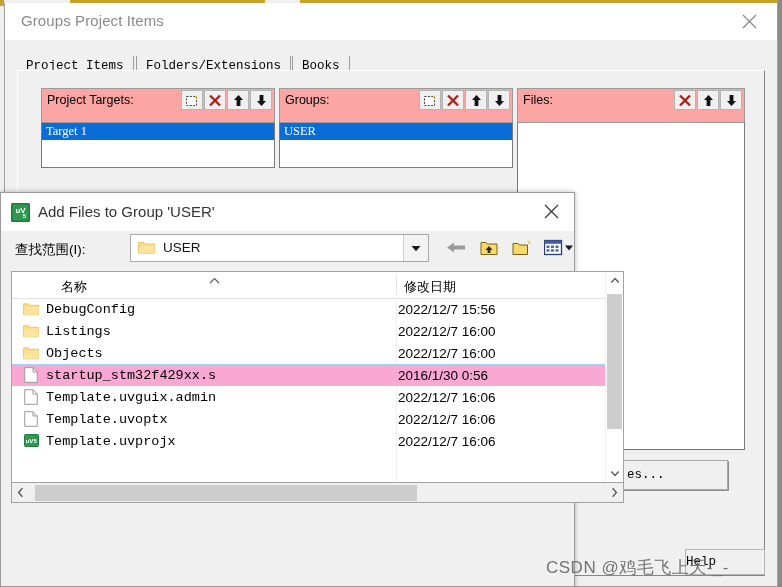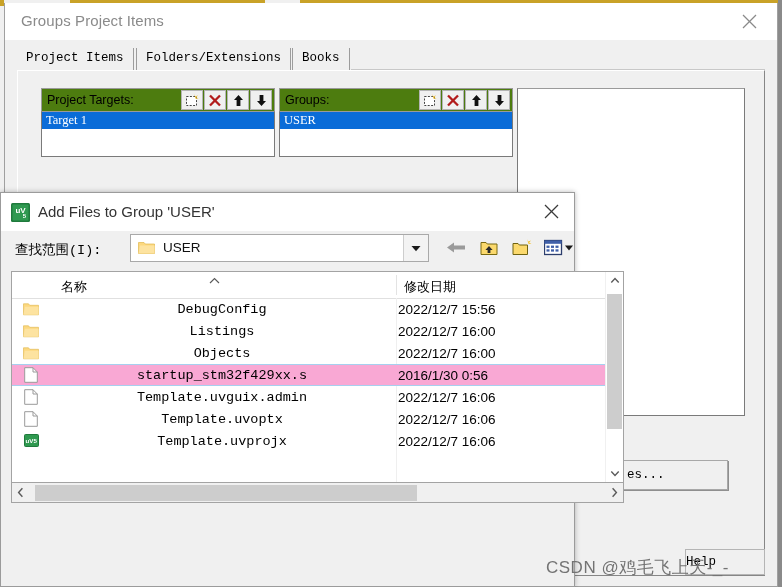--- a/index.html
+++ b/index.html
@@ -85,21 +85,21 @@
     top: 37px;
     right: 0;
     bottom: 0;
     background: #f0f0f0;
   }
 
   
   .tabstrip {
     position: absolute;
     left: 12px;
-    top: 8px;
+    top: 16px;
     right: 12px;
     height: 22px;
   }
   .tab {
     position: absolute;
     top: 0;
     height: 22px;
     box-sizing: border-box;
     font-family: "Liberation Mono", monospace;
     font-size: 12.5px;
@@ -136,22 +136,22 @@
     box-sizing: border-box;
   }
 
   
   .col {
     position: absolute;
     top: 48px;
   }
   .col-header {
     position: relative;
-    height: 23px;
-    background: #4d7c0f;
+    height: 34px;
+    background: #fca5a5;
     border: 1px solid #9a9a9a;
     border-bottom: none;
     box-sizing: border-box;
   }
   .col-header .lbl {
     position: absolute;
     left: 5px;
     top: 4px;
     font-size: 12.5px;
     color: #000;
@@ -217,21 +217,20 @@
   .afd {
     position: absolute;
     left: 0px;
     top: 192px;
     width: 575px;
     height: 395px;
     background: #f0f0f0;
     border: 1px solid #9b9b9b;
     box-sizing: border-box;
     box-shadow: 0 0 5px rgba(0,0,0,0.28);
-    text-align: center;
   }
   .afd-titlebar {
     position: absolute;
     left: 0; top: 0; right: 0;
     height: 38px;
     background: #ffffff;
   }
   .afd-icon {
     position: absolute;
     left: 10px;
@@ -266,21 +265,21 @@
     top: 38px;
     right: 0;
     height: 40px;
   }
   .lookin-label {
     position: absolute;
     left: 14px;
     top: 10px;
     font-size: 13.5px;
     color: #000;
-    font-family: Liberation Mono, monospace;
+    font-family: Liberation Sans, sans-serif;
     white-space: nowrap;
   }
   .lookin-combo {
     position: absolute;
     left: 129px;
     top: 3px;
     width: 299px;
     height: 28px;
     background: #ffffff;
     border: 1px solid #a9a9a9;
@@ -629,20 +628,41 @@
               </svg>
             </div>
           </div>
         </div>
         <div class="col-list" style="height:46px;">
           <div class="list-row-sel">USER</div>
         </div>
       </div>
 
       <div class="col" style="left:512px;width:228px;">
+        <div class="col-header">
+          <div class="lbl">Files:</div>
+          <div class="col-btns">
+            <div class="cbtn">
+              <svg width="14" height="13" viewBox="0 0 14 13">
+                <line x1="2" y1="1.5" x2="12" y2="11.5" stroke="#b21b1b" stroke-width="2.3"></line>
+                <line x1="12" y1="1.5" x2="2" y2="11.5" stroke="#b21b1b" stroke-width="2.3"></line>
+              </svg>
+            </div>
+            <div class="cbtn">
+              <svg width="13" height="13" viewBox="0 0 13 13">
+                <path d="M6.5 1 L11 6 L8.4 6 L8.4 12 L4.6 12 L4.6 6 L2 6 Z" fill="#111"></path>
+              </svg>
+            </div>
+            <div class="cbtn">
+              <svg width="13" height="13" viewBox="0 0 13 13">
+                <path d="M6.5 12 L11 7 L8.4 7 L8.4 1 L4.6 1 L4.6 7 L2 7 Z" fill="#111"></path>
+              </svg>
+            </div>
+          </div>
+        </div>
         <div class="col-list" style="height:328px;"></div>
       </div>
 
       <div class="mpi-btn" style="left:617px;top:420px;width:106px;height:30px;justify-content:flex-start;padding-left:4px;">
         <span>es...</span>
       </div>
 
       <div class="mpi-btn" style="left:680px;top:509px;width:80px;height:26px;border-color:#b5b5b5;box-shadow:none;">
         <span>Help</span>
       </div>

